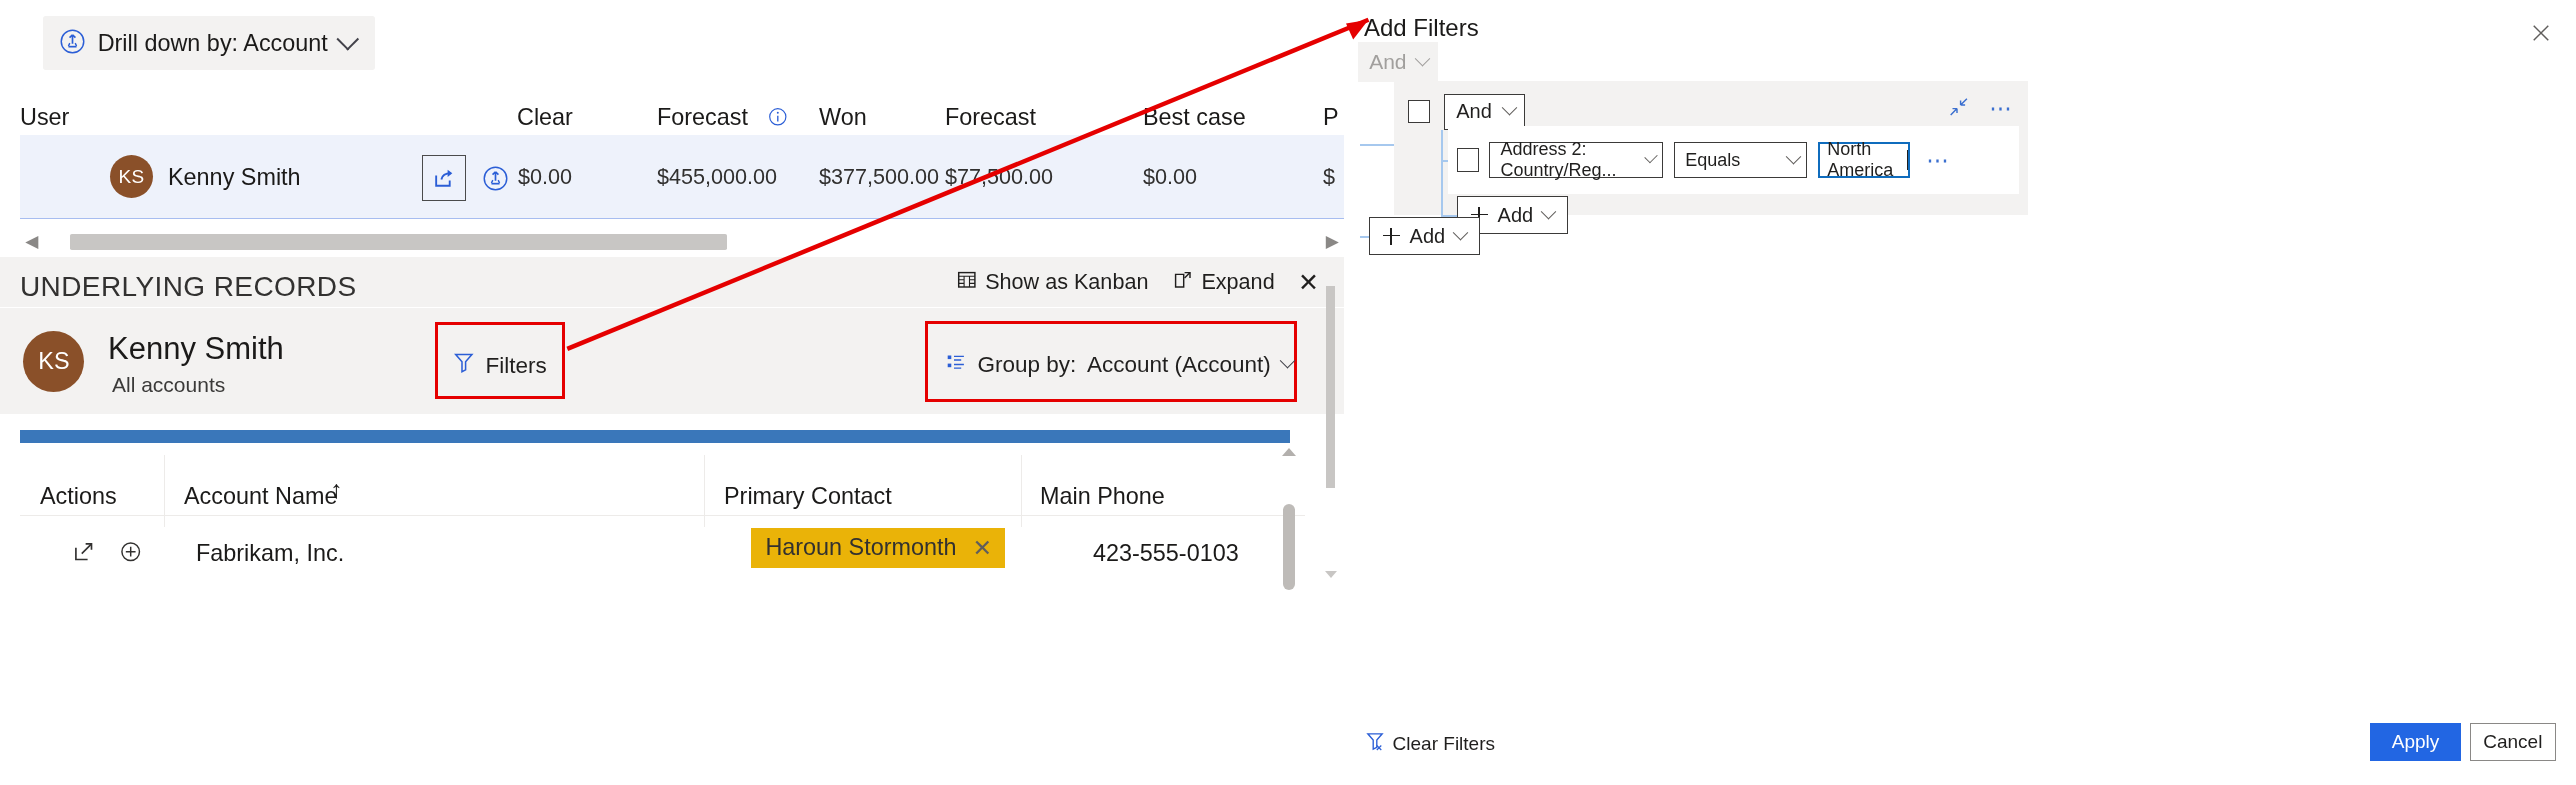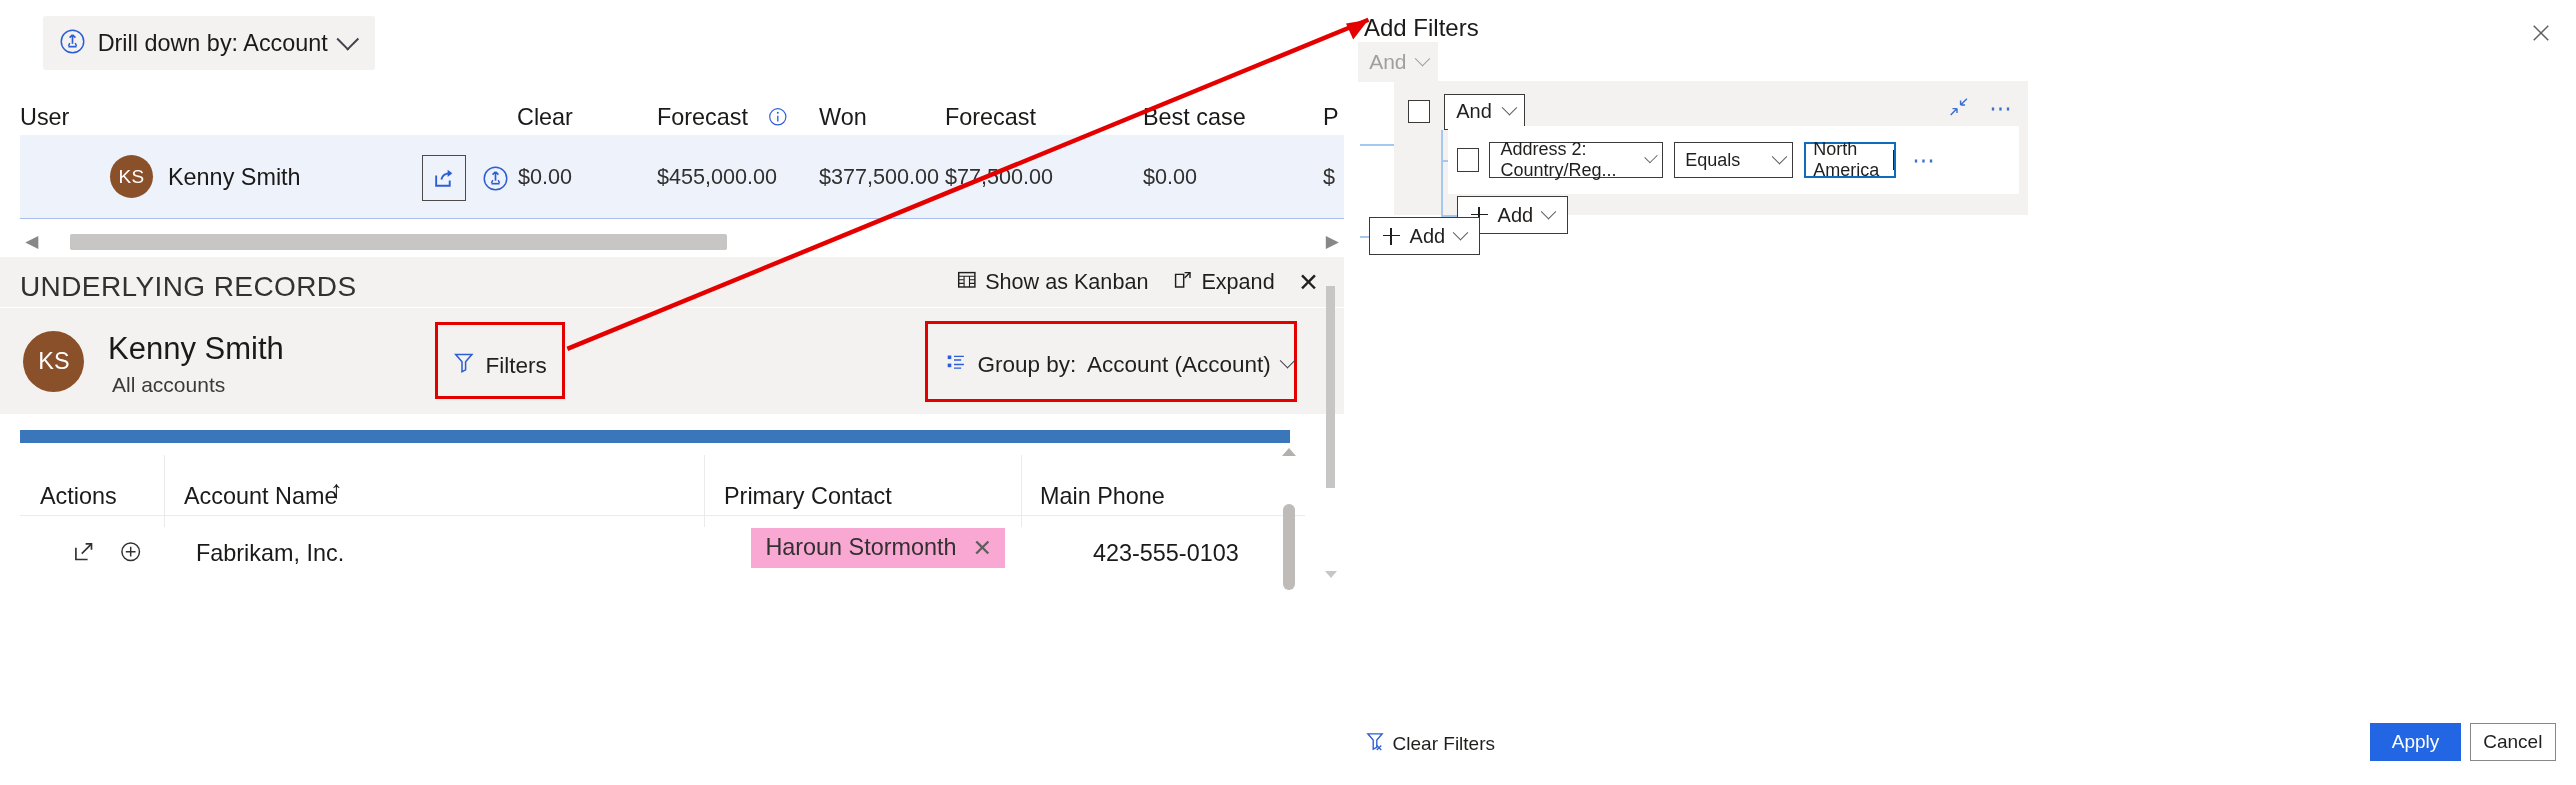--- a/index.html
+++ b/index.html
@@ -219,21 +219,21 @@
     position: absolute; left: 0; top: 85px;
     width: 1285px; height: 79px;
   }
   .gc {
     position: absolute; top: 25px;
     font-size: 23.4px; color: #1b1a19; white-space: nowrap;
   }
   .chip {
     position: absolute; left: 731px; top: 12.6px;
     height: 40px; padding: 0 12.6px 0 14.4px;
-    background: #f9a8d4;
+    background: #eab308;
     display: flex; align-items: center; gap: 16px;
     font-size: 23.4px; color: #323130;
     cursor: pointer;
   }
   .grid-vscroll {
     position: absolute; right: 7.2px; top: 18px;
     width: 18px; height: 146px;
   }
   .grid-vscroll .up {
     position: absolute; top: 0; left: 1.8px;
@@ -631,21 +631,21 @@
       <div class="tree-line" style="left:47px; top:49px; width:1.8px; height:86px;"></div>
       <div class="tree-line" style="left:47px; top:79px; width:9px; height:1.8px;"></div>
       <div class="tree-line" style="left:47px; top:134px; width:16px; height:1.8px;"></div>
 
       <div class="cond-row" style="width:562px;">
         <div class="cbx"></div>
         <div class="sel-box" style="width:174px;">
           <span>Address 2: Country/Reg...</span>
           <span class="chev small" style="border-color:#605e5c;"></span>
         </div>
-        <div class="sel-box" style="width:119px;text-align:right;">
+        <div class="sel-box" style="width:133px;text-align:right;">
           <span>Equals</span>
           <span class="chev small" style="border-color:#605e5c;"></span>
         </div>
         <div class="val-input">
           <span>North America</span>
             <span class="caret"></span>
         </div>
         <span class="ell" style="margin-left:5.4px;">⋯</span>
       </div>
 

